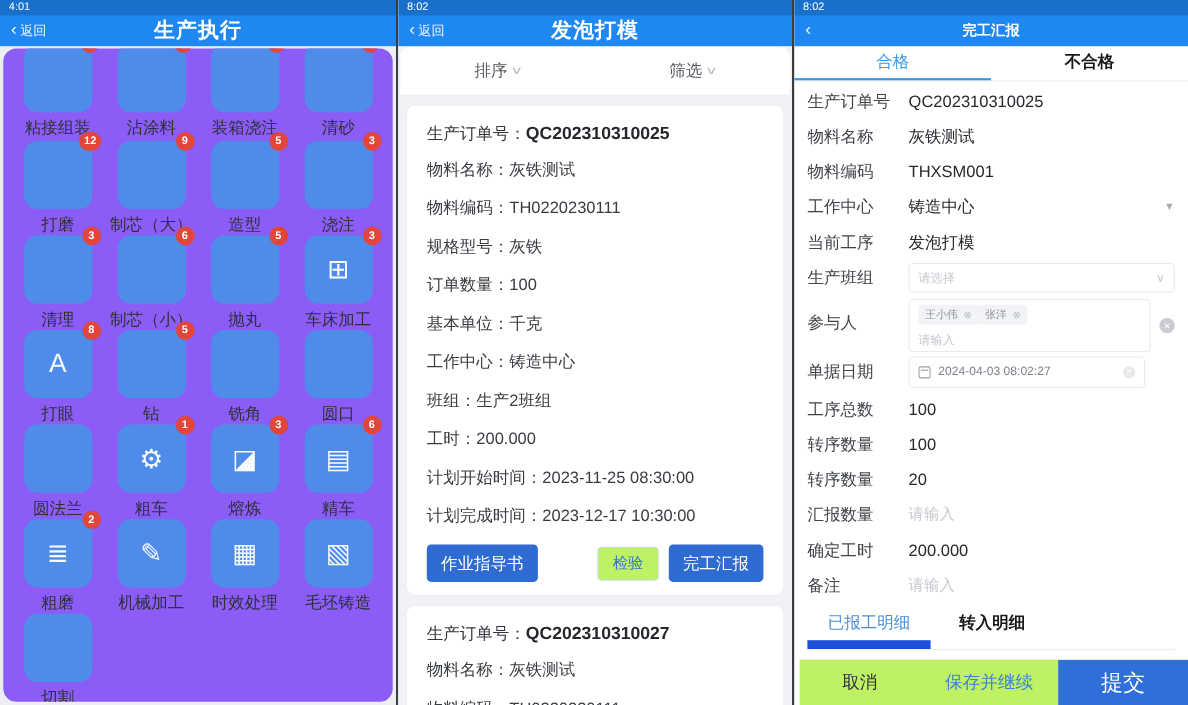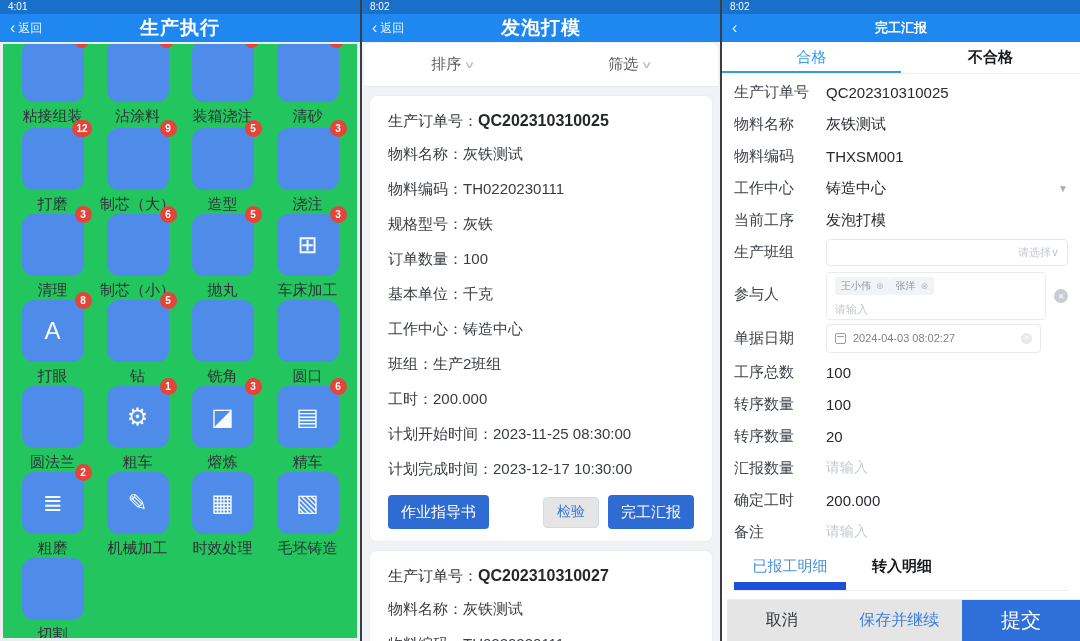--- a/index.html
+++ b/index.html
@@ -13,21 +13,21 @@
   .appbar{background:#1f87f0;color:#fff;position:relative;z-index:5}
   .status-strip{height:14px;background:rgba(0,10,40,.18);font-size:10px;line-height:14px;padding:0 8px}
   .navrow{height:28px;display:flex;align-items:center;position:relative;padding:0 10px}
   .back{display:flex;align-items:center;gap:3px;font-size:12px;z-index:2;color:#eaf3ff}
   .back .chev{font-size:16px;line-height:1}
   .bar-title{position:absolute;left:0;right:0;text-align:center;font-size:19px;font-weight:bold;letter-spacing:1px}
   .bar-title.small{font-size:13px;font-weight:600;letter-spacing:0}
 
   
   .s1-body{position:absolute;top:42px;bottom:0;left:0;right:0;background:#eceef1;padding:2px 3px 3px}
-  .appcard{background:#22c55e;border-radius:0;height:100%;overflow:hidden;padding:4px 7px 0}
+  .appcard{background:#8b5cf6;border-radius:12px;height:100%;overflow:hidden;padding:4px 7px 0}
   .appgrid{display:grid;grid-template-columns:repeat(4,1fr)}
   .appcell{height:86px;display:flex;flex-direction:column;align-items:center;cursor:pointer}
   .appcell.clipped{height:80px}
   .appcell.clipped .appicon{margin-top:-8px}
   .appicon{width:62px;height:62px;background:#4f8cea;border-radius:12px;position:relative;flex:none;
            display:flex;align-items:center;justify-content:center;color:rgba(255,255,255,.95);font-size:24px}
   .applabel{font-size:15px;color:#2e3238;margin-top:5px;white-space:nowrap}
   .abadge{position:absolute;top:-8px;right:-8px;min-width:17px;height:17px;border-radius:9px;background:#e2453a;
           color:#fff;font-size:10px;font-weight:bold;display:flex;align-items:center;justify-content:center;padding:0 4px}
   .abadge.dot{min-width:15px;height:15px;top:-7px;right:-5px}
@@ -37,37 +37,37 @@
   .toolbar{background:#fff;height:44px;display:flex;border-bottom:1px solid #e8eaed;border-radius:8px 8px 0 0;margin:1px 2px 0}
   .tool{flex:1;display:flex;align-items:center;justify-content:center;gap:5px;font-size:15px;color:#565b63;cursor:pointer}
   .tool .vchev{color:#b9bdc5;font-size:10px;transform:scaleX(1.6)}
   .ordercard{background:#fff;border-radius:8px;margin:8px 7px;padding:10px 18px 12px;border:1px solid #ebedf0}
   .order-no{font-size:15px;color:#32363d;padding:6px 0}
   .order-no b{font-size:16px;color:#24272c}
   .ofield{font-size:15px;color:#383c43;padding:8px 0}
   .obtns{display:flex;align-items:center;margin-top:8px}
   .btn{height:34px;border-radius:4px;display:flex;align-items:center;justify-content:center;font-size:15px;padding:0 13px;cursor:pointer}
   .btn.primary{background:#2e6bd3;color:#fff}
-  .btn.light{background:#e5e5e5;color:#3b76cf;border:1px solid #ccdcf0;height:31px;font-size:14px;margin-right:9px}
+  .btn.light{background:#bef264;color:#3b76cf;border:1px solid #ccdcf0;height:31px;font-size:14px;margin-right:9px}
   .spacer{flex:1}
 
   
   .s3{display:flex;flex-direction:column}
   .r-tabs{display:flex;height:32px;border-bottom:1px solid #ebedf0;flex:none}
   .r-tab{flex:1;text-align:center;font-size:15px;line-height:29px;cursor:pointer}
   .r-tab.active{color:#3899e0;border-bottom:2px solid #3899e0}
   .r-tab.inactive{color:#17191c;font-weight:bold}
   .r-scroll{flex:1;overflow:hidden;padding:2px 12px 0}
   .frow{display:flex;align-items:center;height:32px;font-size:15px}
   .flabel{width:92px;flex:none;color:#3f434a}
   .fvalue{color:#26292e}
   .placeholder{color:#c6cad1;font-size:14px}
   .ddtri{margin-left:auto;color:#a9aeb6;font-size:10px}
   .select-box{flex:1;height:27px;border:1px solid #e4e7ec;border-radius:4px;display:flex;align-items:center;
-              justify-content:flex-end;padding:0 8px;font-size:11px;color:#c3c7cf;cursor:pointer}
+              justify-content:space-between;padding:0 8px;font-size:11px;color:#c3c7cf;cursor:pointer}
   .frow.tall{height:52px;align-items:flex-start;padding-top:4px}
   .frow.tall .flabel{line-height:44px}
   .part-box{flex:1;border:1px solid #e8eaee;border-radius:4px;padding:4px 8px;height:48px}
   .tagline{display:flex;}
   .tag{background:#f1f3f6;border-radius:3px;font-size:10px;color:#8f939b;padding:2px 6px;display:flex;gap:5px;align-items:center}
   .tag .x,.clear-circle{cursor:pointer}
   .tag .x{color:#b9bdc5;font-size:9px}
   .part-ph{font-size:11px;color:#c3c7cf;margin-top:7px}
   .clear-circle{width:14px;height:14px;border-radius:50%;background:#c9ccd2;color:#fff;font-size:8px;
                 display:flex;align-items:center;justify-content:center;margin-left:8px;align-self:center;flex:none}
@@ -79,21 +79,21 @@
   .faint-clear{margin-left:auto;width:11px;height:11px;border-radius:50%;background:#e7e9ec;color:#fff;
                font-size:7px;display:flex;align-items:center;justify-content:center}
   .dtabs{display:flex;border-bottom:1px solid #ebedf0;margin:4px 0 0}
   .dtab{width:112px;text-align:center;font-size:15px;padding:5px 0 6px;cursor:pointer}
   .dtab.active{color:#4a90d9;border-bottom:8px solid #1d4ed8}
   .dtab.inactive{color:#17191c;font-weight:bold}
   .thead,.trow{display:flex;font-size:10px;padding:0 2px}
   .thead{color:#8a8f98;padding-top:8px;padding-bottom:6px}
   .trow{color:#5f646c;height:14px;overflow:hidden}
   .c1{width:10%}.c2{width:18%}.c3{width:26%}.c4{width:19%}.c5{width:27%}
-  .actionbar{position:absolute;bottom:0;left:5px;right:0;height:41px;background:#e5e5e5;display:flex;z-index:6;
+  .actionbar{position:absolute;bottom:0;left:5px;right:0;height:41px;background:#bef264;display:flex;z-index:6;
              box-shadow:0 -1px 0 #ececef}
   .act-cancel{flex:1;display:flex;align-items:center;justify-content:center;font-size:16px;color:#2f3338;cursor:pointer}
   .act-save{flex:1.15;display:flex;align-items:center;justify-content:center;font-size:16px;color:#3f80da;cursor:pointer}
   .act-submit{width:118px;background:#2f6fd9;color:#fff;display:flex;align-items:center;justify-content:center;
               font-size:20px;cursor:pointer}
 </style>
 </head>
 <body>
 
 <div class="stage">

